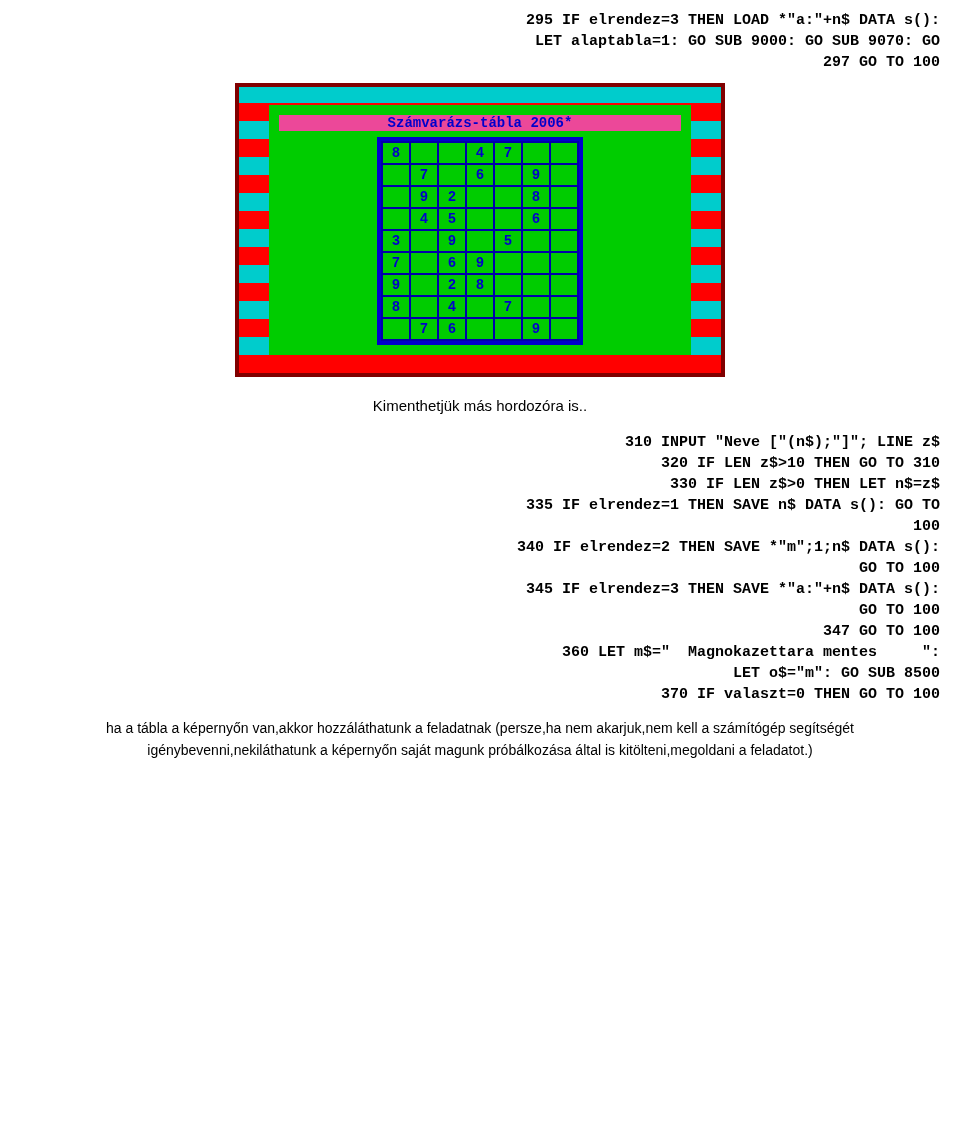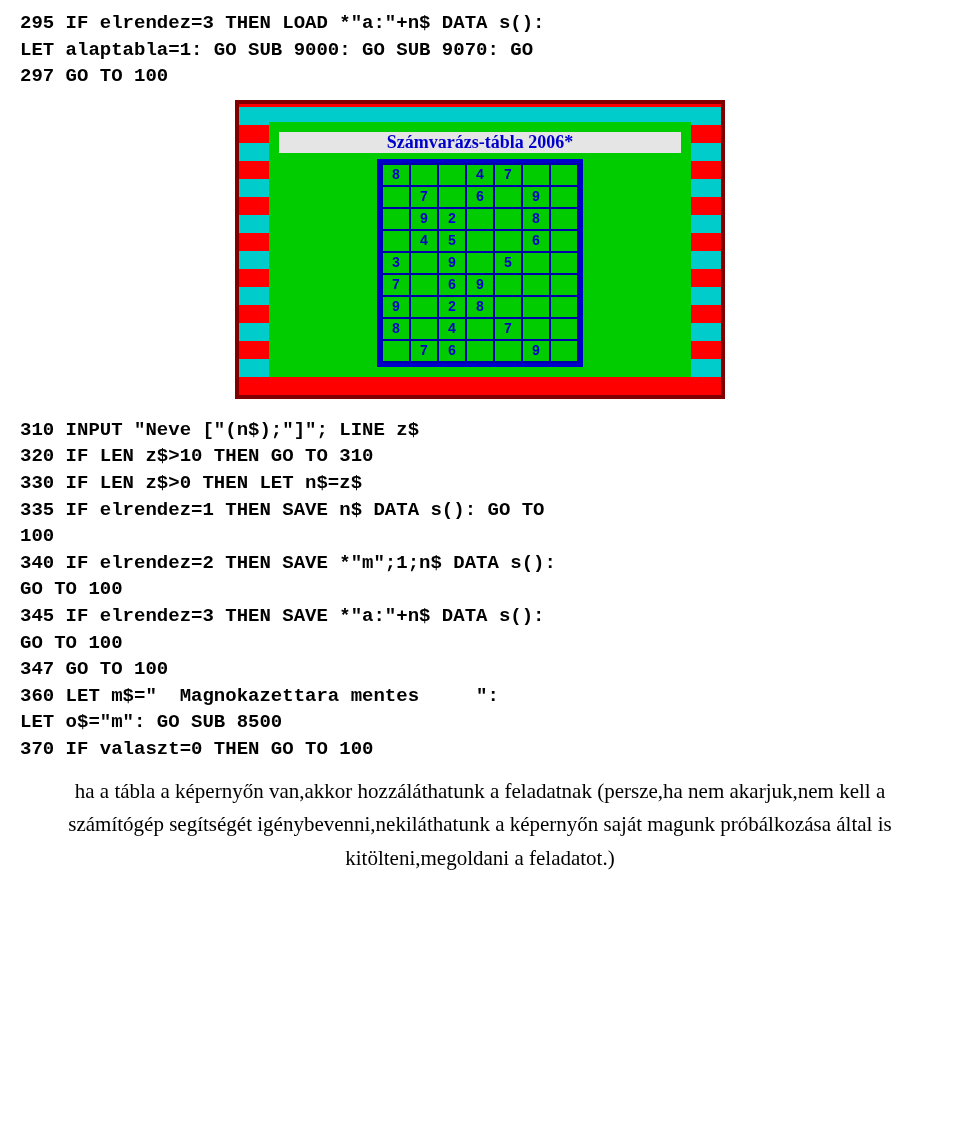--- a/index.html
+++ b/index.html
@@ -12,26 +12,27 @@
     }
 
     .page-container {
       width: 960px;
       padding: 10px 20px;
       background: #fff;
     }
 
     .code-block {
       font-family: 'Courier New', Courier, monospace;
-      font-size: 19px;
+      font-size: 15px;
       font-weight: bold;
       color: #000;
       white-space: pre-wrap;
       line-height: 1.4;
       margin-bottom: 8px;
+      text-align: right;
     }
 
     
     .spectrum-display {
       width: 490px;
       margin: 10px auto 18px auto;
       position: relative;
     }
 
     
@@ -49,26 +50,26 @@
 
     
     .spectrum-screen {
       background: #00cc00;
       padding: 10px;
       position: relative;
     }
 
     .spectrum-title {
       color: #0000cc;
-      font-family: Liberation Serif, serif;
-      font-size: 18px;
+      font-family: Liberation Mono, monospace;
+      font-size: 14px;
       font-weight: bold;
       text-align: center;
       margin-bottom: 6px;
-      background: #e5e5e5;
+      background: #ec4899;
     }
 
     
     .grid-container {
       background: #0000cc;
       padding: 4px;
       display: inline-block;
       margin: 0 auto;
       display: block;
       width: fit-content;
@@ -98,22 +99,22 @@
     .explain-text {
       font-family: Arial, sans-serif;
       font-size: 15px;
       color: #000;
       text-align: center;
       margin: 10px 0 14px 0;
       line-height: 1.5;
     }
 
     .prose-text {
-      font-family: Liberation Serif, serif;
-      font-size: 21px;
+      font-family: Liberation Sans, sans-serif;
+      font-size: 14px;
       color: #000;
       text-align: center;
       margin: 12px 20px 14px 20px;
       line-height: 1.6;
     }
   </style>
 </head>
 <body>
 
 <div class="page-container">
@@ -210,20 +211,21 @@
               <td>9</td>
               <td></td>
             </tr>
           </tbody>
             </table>
         </div>
       </div>
     </div>
   </div>
 
+  <div class="explain-text">Kimenthetjük más hordozóra is..</div>
 
   <div class="code-block">310 INPUT "Neve ["(n$);"]"; LINE z$
 320 IF LEN z$&gt;10 THEN GO TO 310
 330 IF LEN z$&gt;0 THEN LET n$=z$
 335 IF elrendez=1 THEN SAVE n$ DATA s(): GO TO
 100
 340 IF elrendez=2 THEN SAVE *"m";1;n$ DATA s():
 GO TO 100
 345 IF elrendez=3 THEN SAVE *"a:"+n$ DATA s():
 GO TO 100

